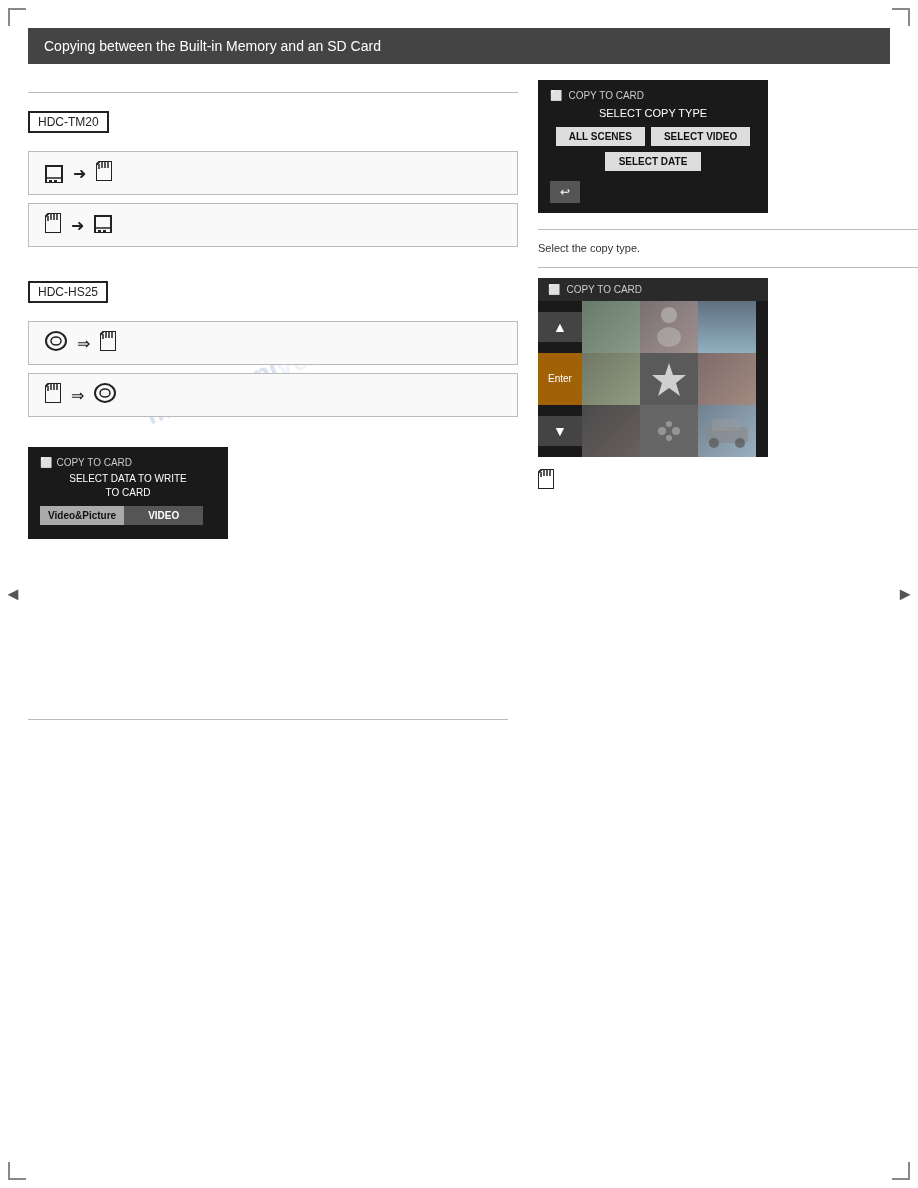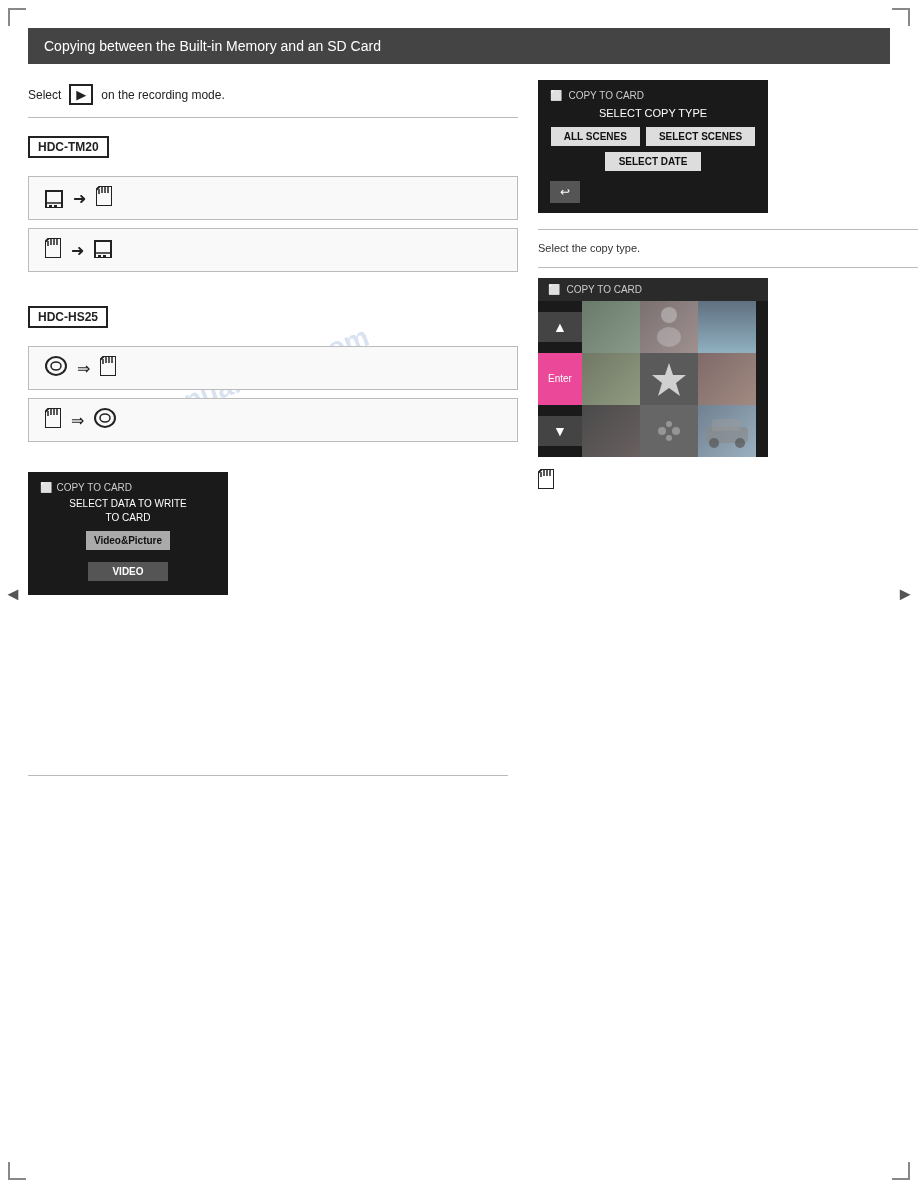--- a/index.html
+++ b/index.html
@@ -86,21 +86,21 @@
       background: #bbb;
       margin: 12px 0;
     }
 
     
     .model-badge {
       display: inline-block;
       border: 2px solid #222;
       padding: 2px 8px;
       font-size: 12px;
-      font-weight: bold;
+      font-weight: normal;
       margin-bottom: 10px;
       margin-top: 6px;
     }
 
     
     .arrow-box {
       border: 1px solid #bbb;
       padding: 8px 16px;
       margin: 8px 0;
       display: flex;
@@ -195,24 +195,23 @@
     }
     .select-data-subtitle {
       text-align: center;
       font-size: 10px;
       color: #fff;
       margin-bottom: 6px;
       line-height: 1.4;
     }
     .select-data-row {
       display: flex;
-      gap: 12px;
+      gap: 0;
       margin-bottom: 4px;
       align-items: center;
-      flex-direction: column;
     }
     .data-btn-highlight {
       background: #aaa;
       color: #111;
       border: none;
       padding: 4px 8px;
       font-size: 10px;
       font-weight: bold;
       cursor: pointer;
     }
@@ -262,21 +261,21 @@
       font-size: 14px;
       cursor: pointer;
       flex-shrink: 0;
     }
     .scene-row {
       display: flex;
       align-items: center;
       gap: 0;
     }
     .scene-row-label {
-      background: #ec4899;
+      background: #a16207;
       color: #fff;
       font-size: 10px;
       width: 44px;
       height: 52px;
       display: flex;
       align-items: center;
       justify-content: center;
       flex-shrink: 0;
     }
     .scene-thumbnails {
@@ -326,25 +325,20 @@
 <div class="header-bar">
   <span class="header-bar-text">Copying between the Built-in Memory and an SD Card</span>
 </div>
 
 <div class="watermark">manualsni<span style="opacity:0.4">ve</span>.com</div>
 
 <div class="content">
 
   <div class="left-col">
 
-    <div style="display:flex; align-items:center; gap:8px; margin-bottom:10px; margin-top:4px; font-size:12px;">
-      <span>Select</span>
-      <span style="border:2px solid #222; padding:1px 5px; font-size:13px;">▶</span>
-      <span>on the recording mode.</span>
-    </div>
 
     <div class="divider"></div>
 
     <div>
       <div class="model-badge">HDC-TM20</div>
 
       
       <div class="arrow-box">
         <span style="display:inline-flex; align-items:center; gap:4px;">
 
@@ -461,21 +455,21 @@
   <div class="right-col">
 
     <div class="copy-card-box">
       <div class="copy-card-title">
         <span>⬜</span>
         <span>COPY TO CARD</span>
       </div>
       <div class="copy-type-label">SELECT COPY TYPE</div>
       <div class="copy-buttons-row">
         <button class="copy-btn">ALL SCENES</button>
-        <button class="copy-btn">SELECT SCENES</button>
+        <button class="copy-btn">SELECT VIDEO</button>
       </div>
       <div style="text-align:center;">
         <button class="copy-btn-wide">SELECT DATE</button>
       </div>
       <div style="margin-top:4px;">
         <button class="copy-back-btn">↩</button>
       </div>
     </div>
 
     <div class="right-divider"></div>

